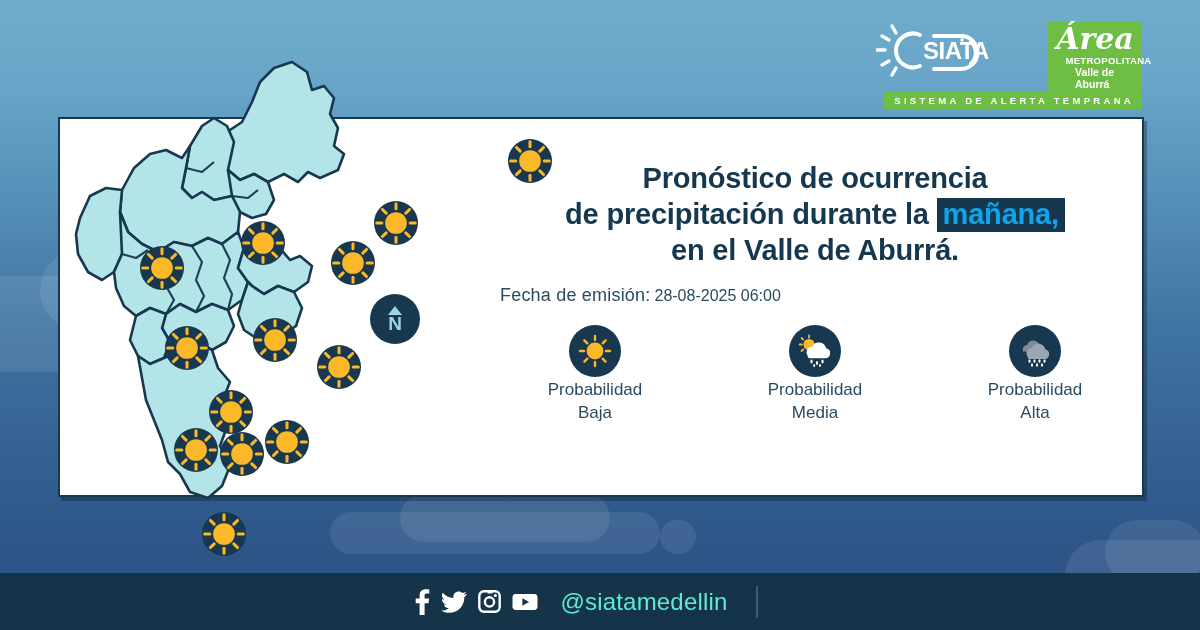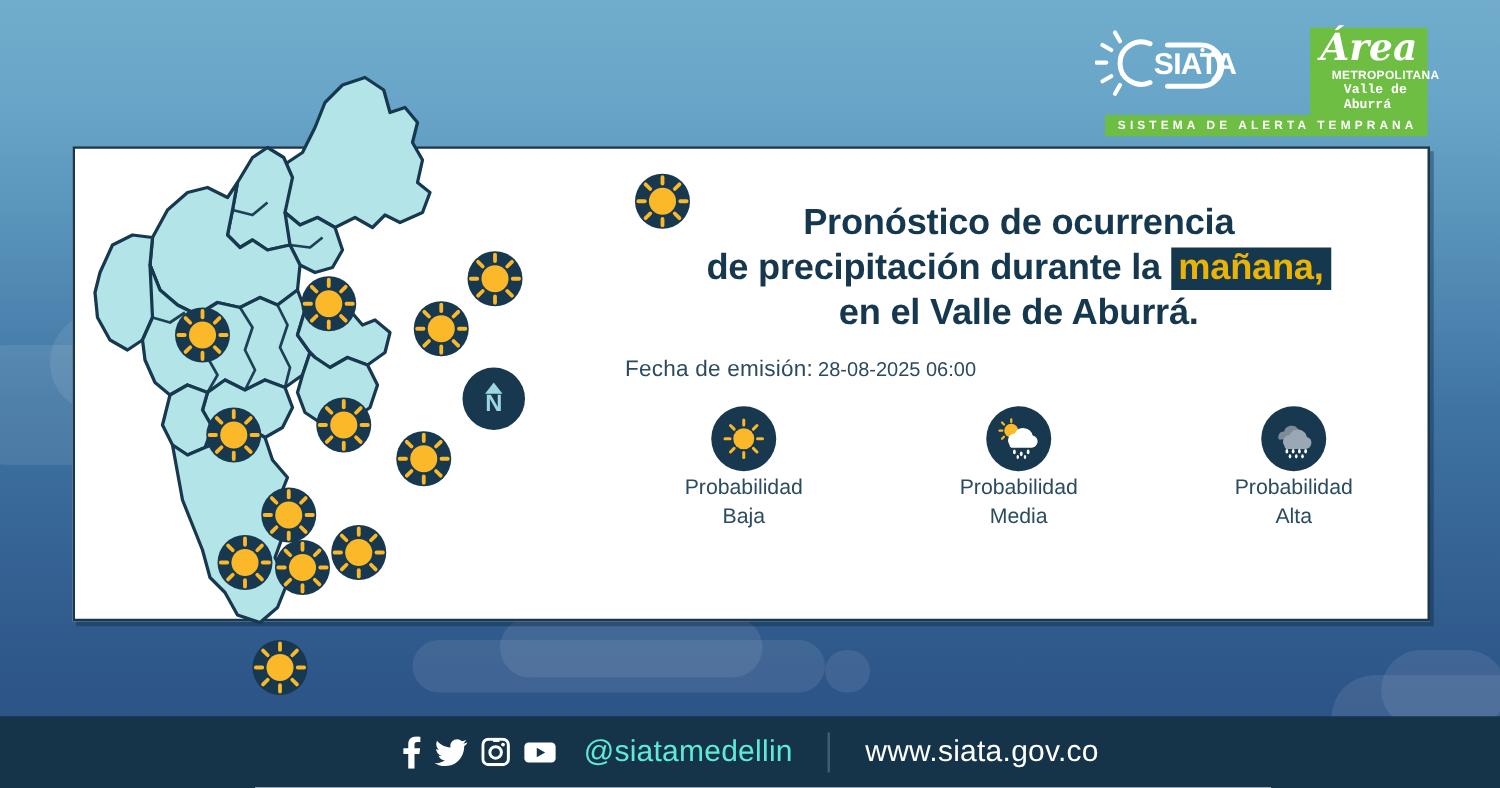--- a/index.html
+++ b/index.html
@@ -78,21 +78,21 @@
     font-family:"Liberation Sans",sans-serif;
   }
 
   
   .panel{position:absolute;left:500px;top:160px;width:630px;}
   .title{
     text-align:center;color:#16384f;font-weight:bold;
     font-size:29px;line-height:36px;letter-spacing:-.2px;
   }
   .hl{
-    background:#16384f;color:#eab308;padding:1px 6px 3px 6px;
+    background:#16384f;color:#0ea5e9;padding:1px 6px 3px 6px;
     display:inline-block;line-height:30px;
   }
   .fecha{
     margin-top:17px;text-align:left;color:#2b4b60;
     font-size:18px;letter-spacing:.2px;
   }
   .fecha .fval{font-size:16px;margin-left:4px;letter-spacing:0;}
 
   
   .legend{
@@ -117,21 +117,21 @@
     width:94px;height:72px;background:#6fbe44;
     display:flex;flex-direction:column;align-items:center;justify-content:flex-end;
     padding-bottom:4px;box-sizing:border-box;position:relative;padding-left:27px;
   }
   .area-script{
     position:absolute;top:2px;left:0;right:0;text-align:center;
     color:#fff;font-family:"DejaVu Serif",serif;font-style:italic;
     font-size:30px;line-height:30px;font-weight:bold;
   }
   .area-l1{color:#fff;font-size:9.5px;font-weight:bold;letter-spacing:.3px;}
-  .area-l2{color:#fff;font-size:10.5px;font-weight:bold;font-family:Liberation Mono, monospace;}
+  .area-l2{color:#fff;font-size:10.5px;font-weight:bold;}
   .tagline{
     position:absolute;right:58px;top:92px;
     background:#6fbe44;color:#ffffff;
     font-size:9.5px;font-weight:bold;letter-spacing:3.3px;
     padding:3px 8px 3px 10px;
   }
 
   
   .footer{
     position:absolute;left:0;right:0;bottom:0;height:57px;
@@ -558,17 +558,16 @@
         </a>
         <a style="display:block">
           <svg width="26" height="20" viewBox="0 0 26 20">
             <rect x="0.5" y="2" width="25" height="16" rx="3.4" ry="3.4" fill="#ffffff"></rect>
             <path d="M10.4 6.2 L17.1 10 L10.4 13.8 Z" fill="#153449"></path>
           </svg>
         </a>
       </div>
       <div class="handle">@siatamedellin</div>
       <div class="divider"></div>
-      <div class="site">www.siata.gov.co</div>
     </div>
   </div>
 
 </div>
 
 </body></html>

